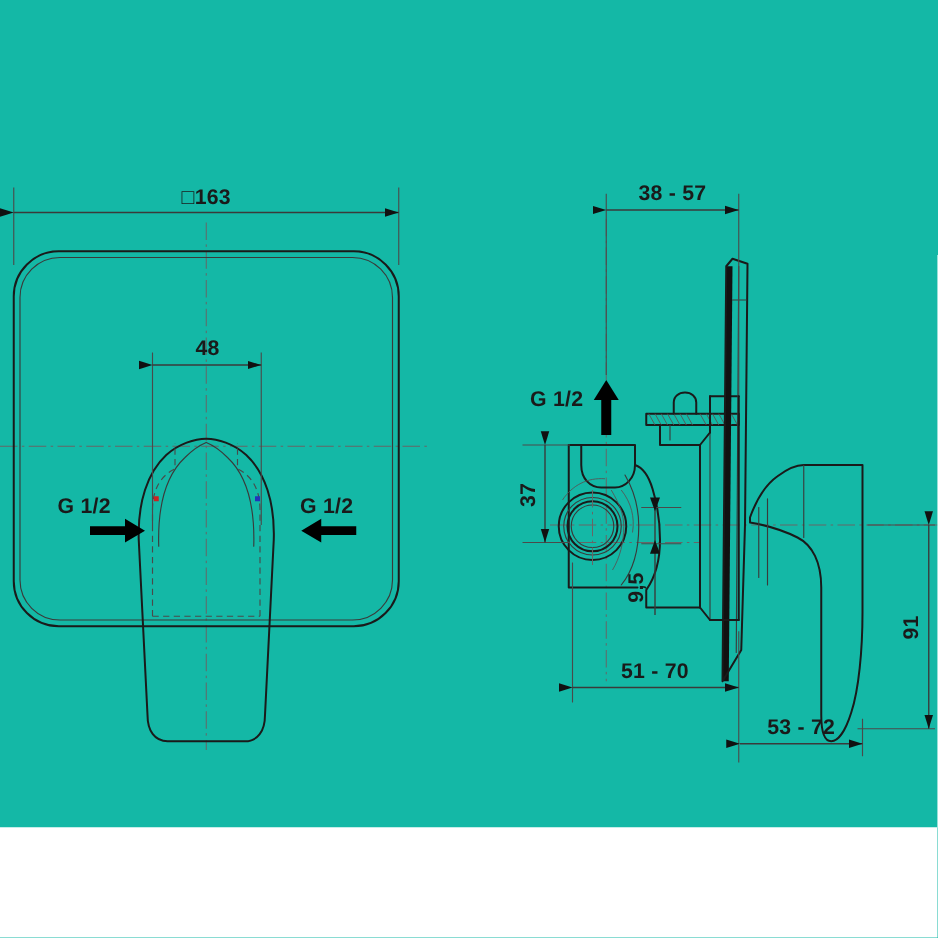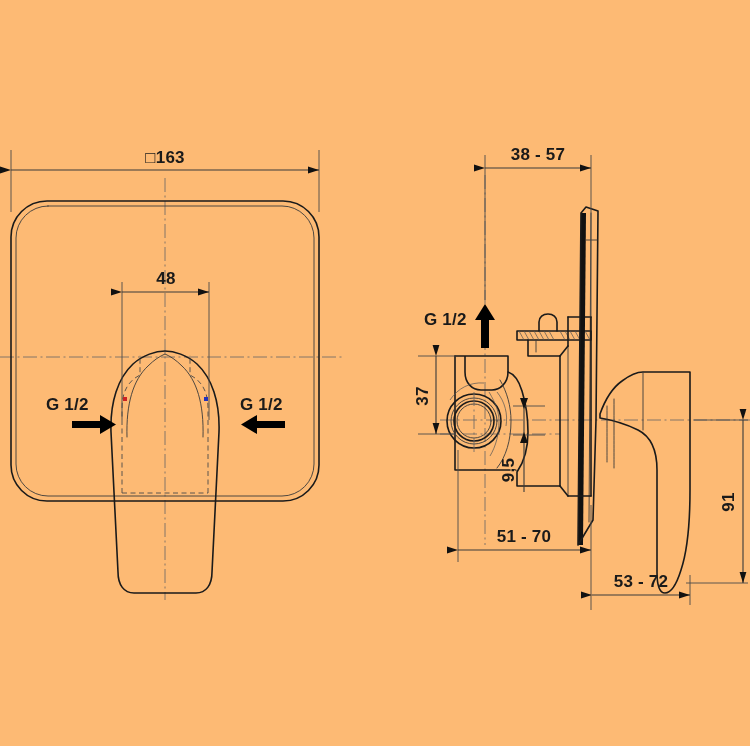--- a/index.html
+++ b/index.html
@@ -6,22 +6,22 @@
     margin: 0;
     padding: 0;
     background: #ffffff;
   }
   body {
     font-family: "Liberation Sans", sans-serif;
   }
   #sheet {
     position: relative;
     width: 750px;
-    height: 746px;
-    background: #fdba74;
+    height: 662px;
+    background: #14b8a6;
     overflow: hidden;
   }
   #drawing {
     position: absolute;
     left: 0;
     top: 0;
     width: 750px;
     height: 750px;
   }
   .dim-text {

